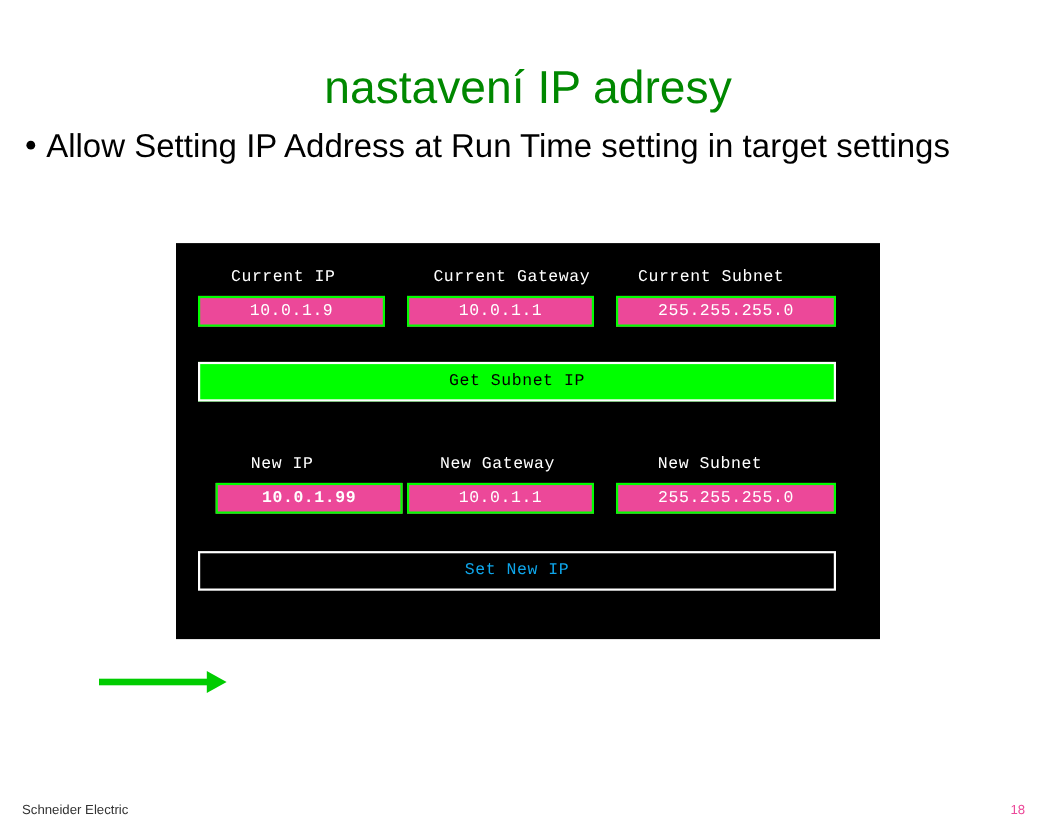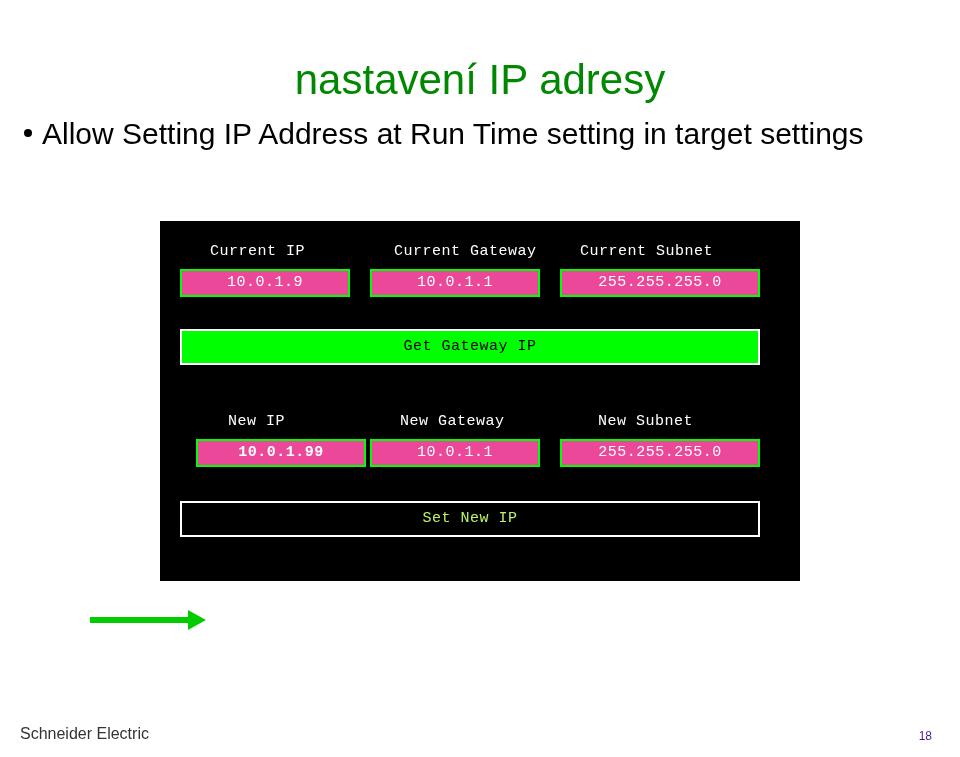--- a/index.html
+++ b/index.html
@@ -72,21 +72,21 @@
     font-size:15px;
     letter-spacing:0.5px;
     display:flex;
     align-items:center;
     justify-content:center;
     box-sizing:border-box;
     cursor:pointer;
   }
   .hmi-button.dark{
     background:#000;
-    color:#bef264;
+    color:#0ea5e9;
   }
   .arrow{
     position:absolute;
     left:90px;
     top:610px;
     width:120px;
     height:20px;
   }
   .arrow .shaft{
     position:absolute;
@@ -99,29 +99,29 @@
     left:98px;top:0;
     width:0;height:0;
     border-top:10px solid transparent;
     border-bottom:10px solid transparent;
     border-left:18px solid #00cc00;
   }
   .footer-brand{
     position:absolute;
     left:20px;
     bottom:14px;
-    font-size:16px;
+    font-size:12px;
     color:#333;
   }
   .footer-page{
     position:absolute;
     right:28px;
     bottom:14px;
     font-size:12px;
-    color:#4c1d95;
+    color:#ec4899;
   }
 </style>
 </head>
 <body>
 
 <div class="slide-title">
   <br>
   <span>nastavení IP adresy</span>
 </div>
 
@@ -133,21 +133,21 @@
 
   <div class="hmi-label" style="left:50px; top:22px;">Current IP</div>
   <div class="hmi-label" style="left:234px;top:22px;">Current Gateway</div>
   <div class="hmi-label" style="left:420px;top:22px;">Current Subnet</div>
 
   <div class="hmi-field" style="left:20px;  top:48px; width:170px;">10.0.1.9</div>
   <div class="hmi-field" style="left:210px; top:48px; width:170px;">10.0.1.1</div>
   <div class="hmi-field" style="left:400px; top:48px; width:200px;">255.255.255.0</div>
 
   <div class="hmi-button" style="left:20px; top:108px; width:580px;">
-    <span>Get Gateway IP</span>
+    <span>Get Subnet IP</span>
   </div>
 
   <div class="hmi-label" style="left:68px; top:192px;">New IP</div>
   <div class="hmi-label" style="left:240px;top:192px;">New Gateway</div>
   <div class="hmi-label" style="left:438px;top:192px;">New Subnet</div>
 
   <div class="hmi-field" style="left:36px;  top:218px; width:170px;font-weight:bold;">10.0.1.99</div>
   <div class="hmi-field" style="left:210px; top:218px; width:170px;">10.0.1.1</div>
   <div class="hmi-field" style="left:400px; top:218px; width:200px;">255.255.255.0</div>
 

